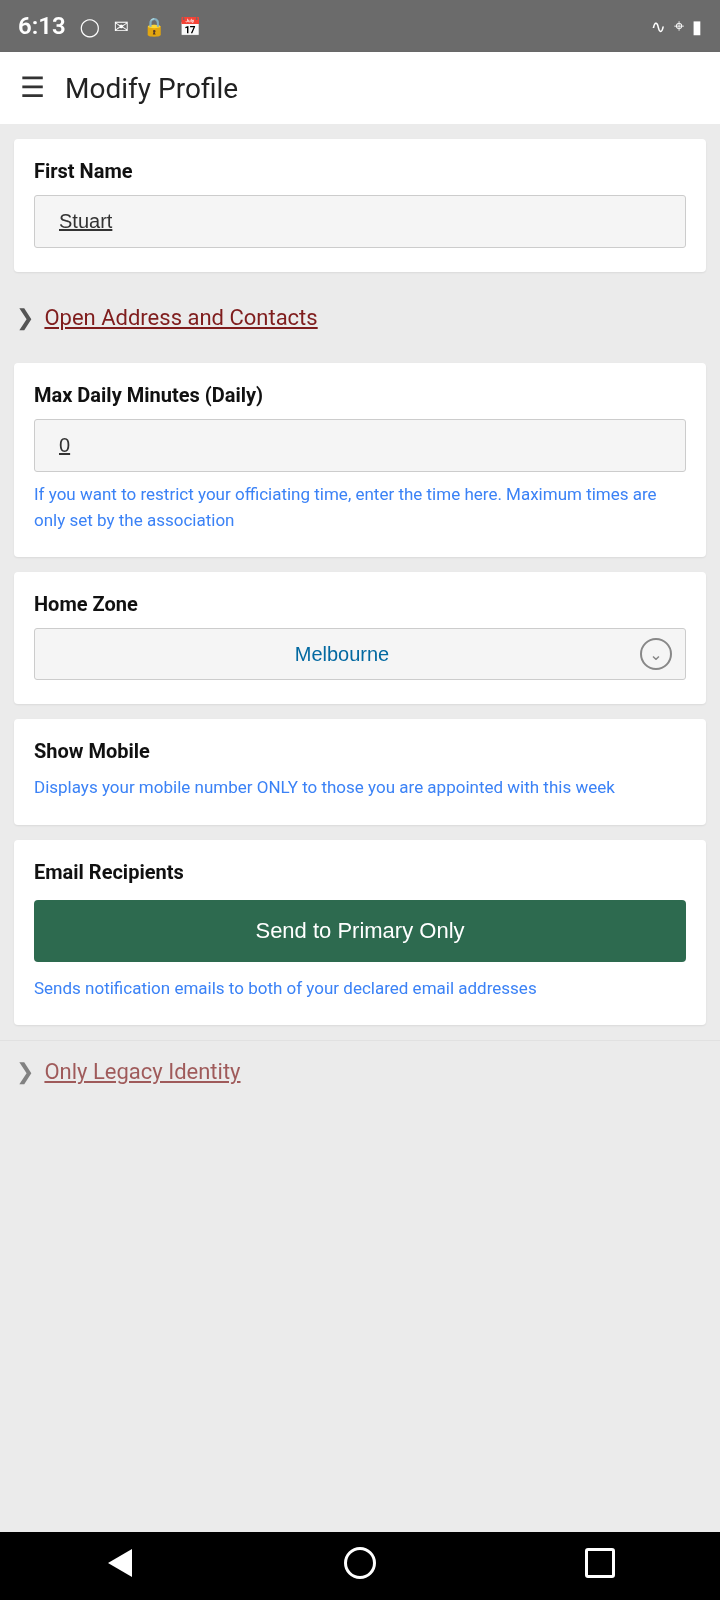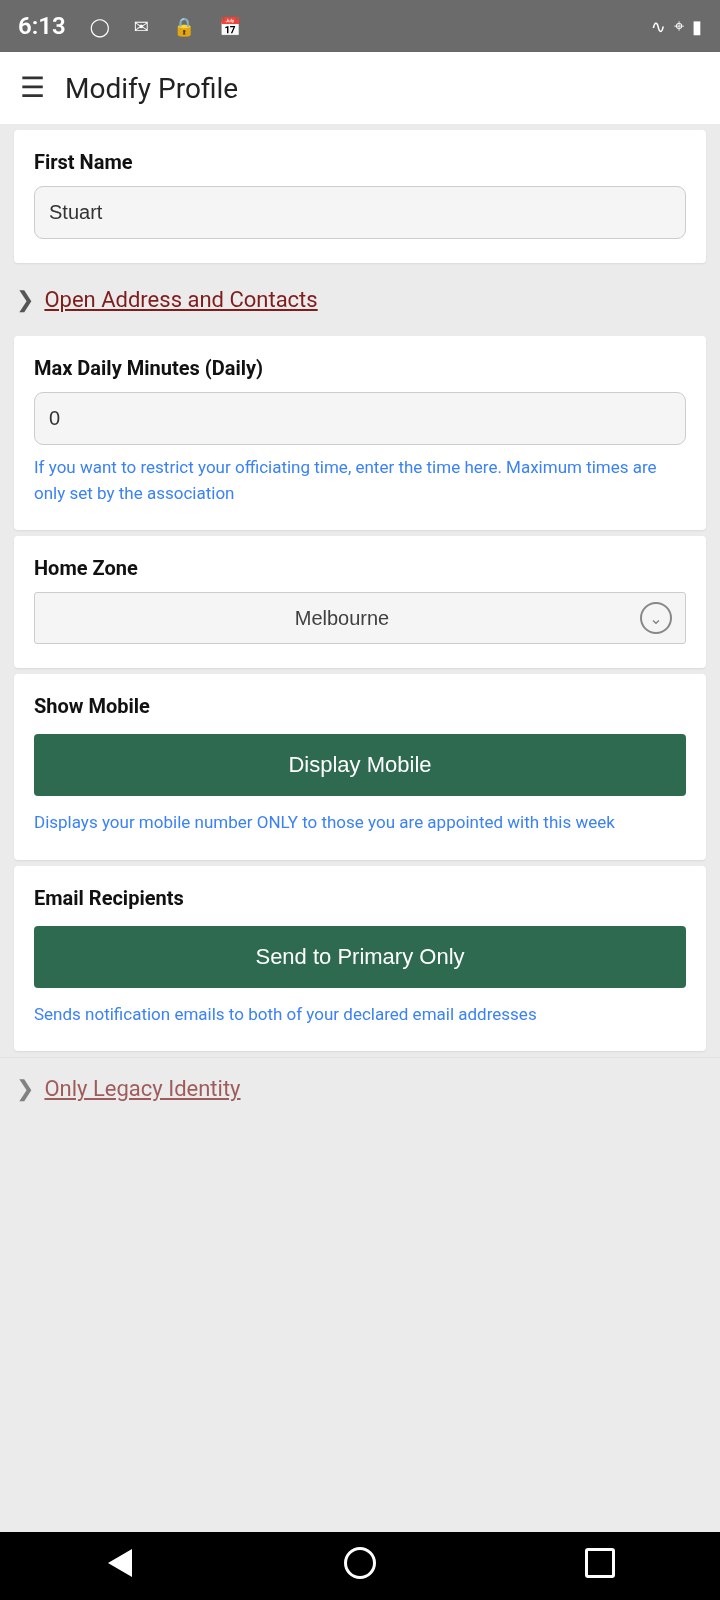--- a/index.html
+++ b/index.html
@@ -23,21 +23,21 @@
       align-items: center;
       justify-content: space-between;
       padding: 0 18px;
       font-size: 22px;
       font-weight: 500;
       flex-shrink: 0;
     }
     .status-bar-left {
       display: flex;
       align-items: center;
-      gap: 24px;
+      gap: 14px;
     }
     .status-bar-right {
       display: flex;
       align-items: center;
       gap: 8px;
     }
     .status-time {
       font-size: 24px;
       font-weight: 600;
     }
@@ -75,42 +75,43 @@
     .content {
       flex: 1;
       background: #ebebeb;
       padding: 0;
       overflow-y: auto;
     }
 
     
     .card {
       background: #fff;
-      margin: 6px 14px;
+      margin: 15px 14px;
       border-radius: 4px;
       padding: 20px 20px 24px 20px;
       box-shadow: 0 1px 2px rgba(0,0,0,0.08);
     }
 
     .card-label {
       font-size: 20px;
       font-weight: 700;
       color: #111;
       margin-bottom: 12px;
     }
 
     .card-input {
       width: 100%;
       border: 1px solid #ccc;
       background: #f5f5f5;
-      padding: 14px 14px;
+      padding: 14px 24px;
       font-size: 20px;
       color: #333;
-      border-radius: 9px;
+      border-radius: 3px;
       outline: none;
+      text-decoration: underline;
     }
 
     
     .collapsible-row {
       display: flex;
       align-items: center;
       padding: 18px 16px;
       cursor: pointer;
       background: #ebebeb;
     }
@@ -137,21 +138,21 @@
     .select-wrapper {
       position: relative;
       width: 100%;
     }
     .card-select {
       width: 100%;
       border: 1px solid #ccc;
       background: #f5f5f5;
       padding: 14px 50px 14px 14px;
       font-size: 20px;
-      color: #404040;
+      color: #0369a1;
       border-radius: 3px;
       appearance: none;
       -webkit-appearance: none;
       outline: none;
       cursor: pointer;
       text-align: center;
     }
     .select-chevron {
       position: absolute;
       right: 14px;
@@ -295,21 +296,20 @@
         <option>Brisbane</option>
         <option>Perth</option>
         <option>Adelaide</option>
       </select>
       <div class="select-chevron">⌄</div>
     </div>
   </div>
 
   <div class="card">
     <div class="card-label">Show Mobile</div>
-    <button class="green-btn">Display Mobile</button>
     <div class="helper-text">Displays your mobile number ONLY to those you are appointed with this week</div>
   </div>
 
   <div class="card">
     <div class="card-label">Email Recipients</div>
     <button class="green-btn">Send to  Primary Only</button>
     <div class="helper-text">Sends notification emails to both of your declared email addresses</div>
   </div>
 
   <div class="collapsible-row-bottom">

